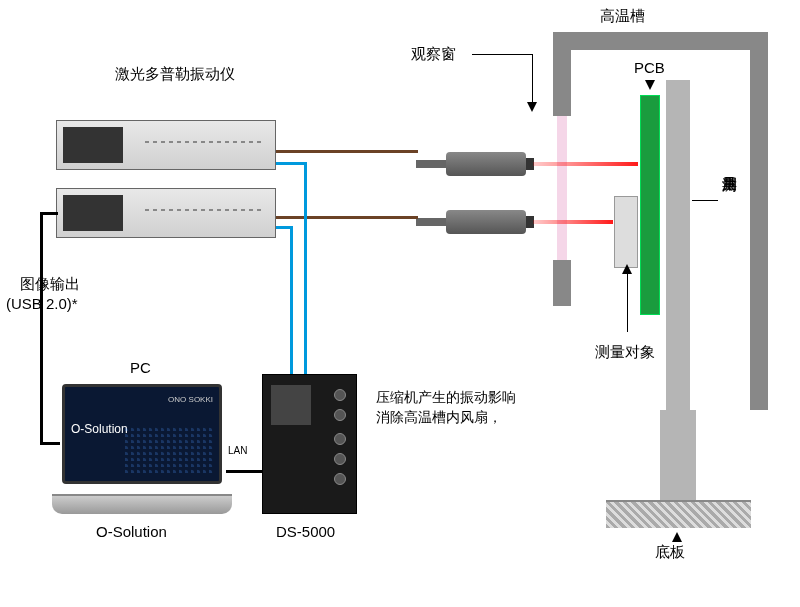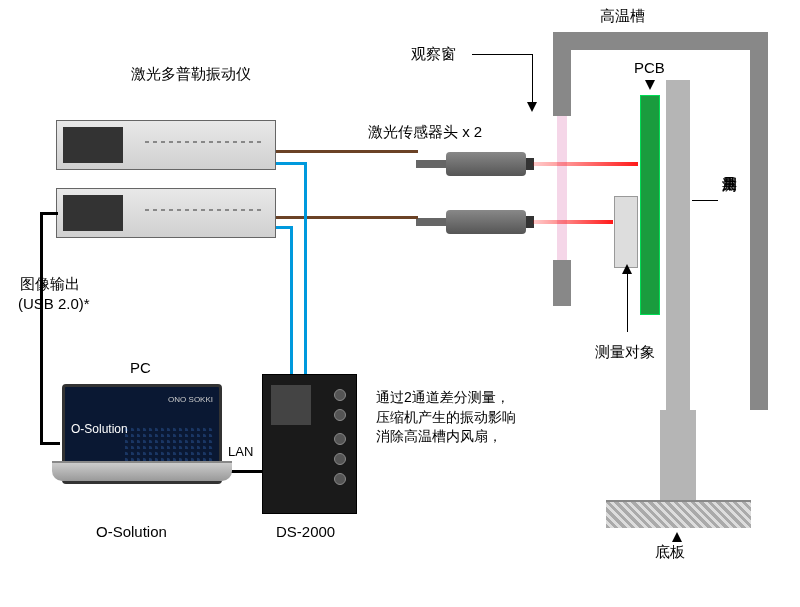--- a/index.html
+++ b/index.html
@@ -25,21 +25,21 @@
 
   
   .ds5000 {
     position: absolute; width: 95px; height: 140px;
     background: #1a1a1a; border: 1px solid #000;
   }
   .ds5000 .screen { position: absolute; left: 8px; top: 10px; width: 40px; height: 40px; background: #444; }
   .ds5000 .knob { position: absolute; width: 12px; height: 12px; border-radius: 50%; background: #555; border:1px solid #888; }
 
   
-  .laptop { position: absolute; width: 180px; height: 97px; }
+  .laptop { position: absolute; width: 180px; height: 130px; }
   .laptop .scr {
     position: absolute; left: 10px; top: 0; width: 160px; height: 100px;
     background: #0a1833; border: 3px solid #333; border-radius: 4px;
     color: #fff; font-size: 11px; padding: 8px 6px;
   }
   .laptop .scr .brand { font-size: 8px; text-align: right; color: #ccc; }
   .laptop .scr .prod { margin-top: 18px; font-size: 12px; }
   .laptop .scr .wave {
     position: absolute; right: 4px; bottom: 6px; width: 90px; height: 50px;
     background: radial-gradient(circle at 10% 90%, rgba(80,150,255,.4) 0 2px, transparent 3px) 0 0/6px 6px,
@@ -161,37 +161,35 @@
     <div class="scr">
       <div class="brand">ONO SOKKI</div>
       <div class="prod">O-Solution</div>
       <div class="wave"></div>
     </div>
     <div class="base"></div>
   </div>
 
   <div class="label" style="left:600px; top:6px;text-align:right;">高温槽</div>
   <div class="label" style="left:411px; top:44px;">观察窗</div>
-  <div class="label" style="left:106px; top:64px; width:170px;">激光多普勒振动仪</div>
-  <div class="label" style="left:368px; top:122px;">激光传感器头 x 2</div>
+  <div class="label" style="left:90px; top:64px; width:170px;">激光多普勒振动仪</div>
   <div class="label" style="left:634px; top:58px;">PCB</div>
   <div class="label vtext" style="left:720px; top:165px;">测量用具</div>
   <div class="label" style="left:595px; top:342px;">测量对象</div>
   <div class="label" style="left:655px; top:542px;">底板</div>
 
   <div class="label" style="left:20px; top:274px; text-align:center;">图像输出</div>
-  <div class="label" style="left:18px; top:294px; text-align:center;">(USB 2.0)*</div>
+  <div class="label" style="left:6px; top:294px; text-align:center;">(USB 2.0)*</div>
 
   <div class="label" style="left:130px; top:358px;">PC</div>
   <div class="label" style="left:96px; top:522px;">O-Solution</div>
-  <div class="label" style="left:228px; top:444px; font-size:13px;">LAN</div>
-  <div class="label" style="left:276px; top:522px;">DS-2000</div>
+  <div class="label" style="left:228px; top:444px; font-size:10px;">LAN</div>
+  <div class="label" style="left:276px; top:522px;">DS-5000</div>
 
   <div class="desc-box" style="left:376px; top:388px;">
-    <div>通过2通道差分测量，</div>
     <div>压缩机产生的振动影响</div>
     <div>消除高温槽内风扇，</div>
   </div>
 
   <div class="callout h" style="left:472px; top:54px; width:60px;"></div>
   <div class="callout v" style="left:532px; top:54px; height:50px;"></div>
   <div class="arrow-down" style="left:527px; top:102px;"></div>
 
   <div class="arrow-down" style="left:645px; top:80px;"></div>
 

